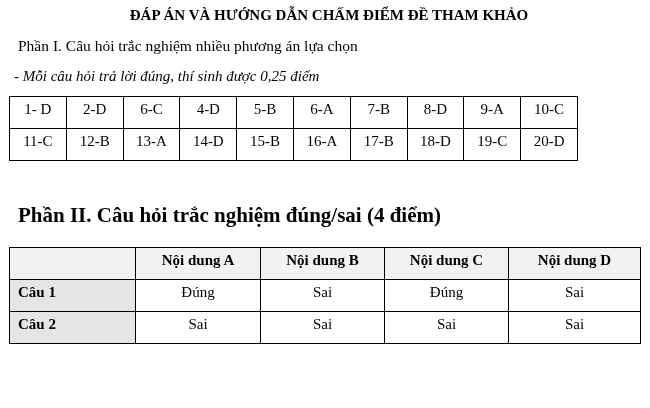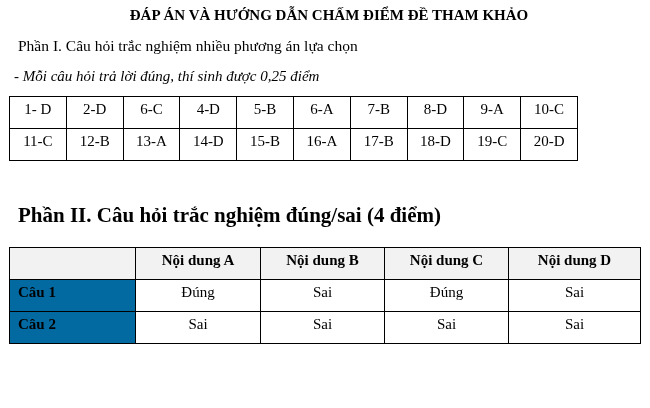--- a/index.html
+++ b/index.html
@@ -20,21 +20,21 @@
   .h2 {
     position: absolute; left: 18px; top: 204px; font-weight: bold; font-size: 21px; line-height: 22px;
   }
   table { border-collapse: collapse; position: absolute; table-layout: fixed; }
   td, th { border: 1px solid #000; padding: 0; }
   #t1 { left: 9px; top: 96px; width: 569px; }
   #t1 td { height: 29px; font-size: 15px; text-align: center; vertical-align: top; padding-top: 2px; line-height: 20px; }
   #t2 { left: 9px; top: 247px; width: 631px; }
   #t2 td, #t2 th { height: 29px; font-size: 15px; vertical-align: top; padding-top: 2px; line-height: 20px; }
   #t2 thead th { background: #f2f2f2; font-weight: bold; text-align: center; }
-  #t2 tbody th { text-align: left; font-weight: bold; padding-left: 8px; background: #0369a1; }
+  #t2 tbody th { text-align: left; font-weight: bold; padding-left: 8px; background: #e5e5e5; }
   #t2 tbody td { text-align: center; }
 </style>
 </head>
 <body>
 
 <div class="title">ĐÁP ÁN VÀ HƯỚNG DẪN CHẤM ĐIỂM ĐỀ THAM KHẢO</div>
 <div class="h1">Phần I. Câu hỏi trắc nghiệm nhiều phương án lựa chọn</div>
 <div class="note">- Mỗi câu hỏi trả lời đúng, thí sinh được 0,25 điểm</div>
 
 <table id="t1">

